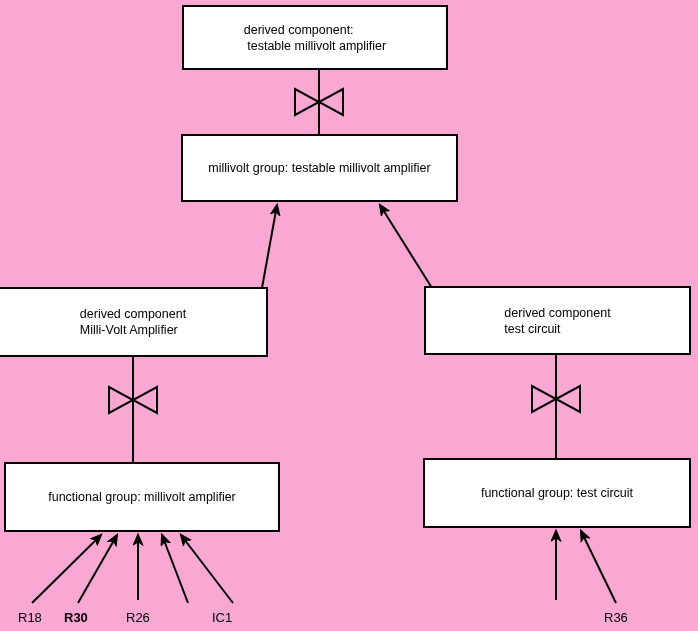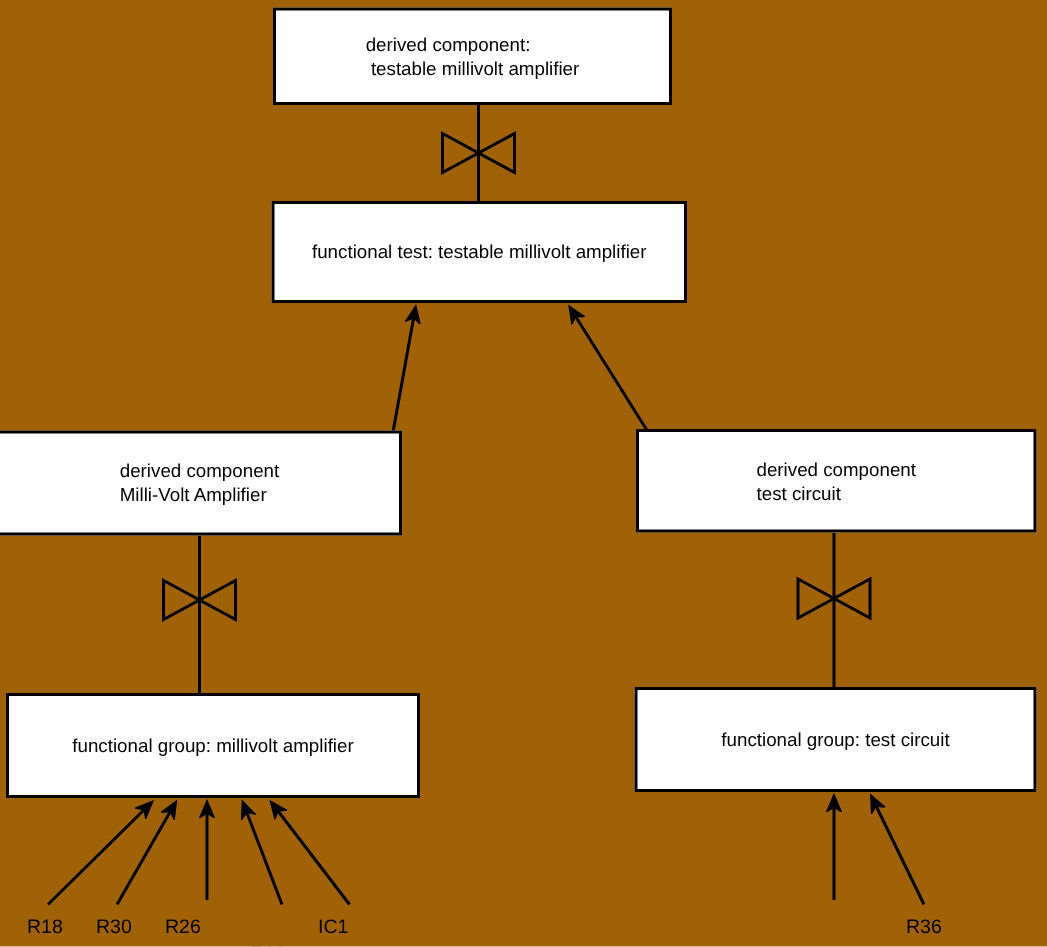--- a/index.html
+++ b/index.html
@@ -8,21 +8,21 @@
     padding: 0;
     background: #ffffff;
   }
   body {
     font-family: "Liberation Sans", sans-serif;
   }
   #diagram-root {
     position: relative;
     width: 698px;
     height: 631px;
-    background: #a16207;
+    background: #f9a8d4;
     overflow: hidden;
   }
   #diagram-svg {
     position: absolute;
     left: 0;
     top: 0;
     width: 698px;
     height: 631px;
   }
   .node-box {
@@ -92,21 +92,21 @@
         <line x1="616" y1="603" x2="581" y2="531" stroke="#000000" stroke-width="2" marker-end="url(#open-arrowhead)"></line>
       </g>
   </svg>
 
   <div class="node-box" style="left: 182px; top: 5px; width: 266px; height: 65px;">
     <div class="node-text">derived component:
  testable millivolt amplifier</div>
   </div>
 
   <div class="node-box" style="left: 181px; top: 134px; width: 277px; height: 68px;">
-    <div class="node-text">functional test: testable millivolt amplifier</div>
+    <div class="node-text">millivolt group: testable millivolt amplifier</div>
   </div>
 
   <div class="node-box" style="left: -2px; top: 287px; width: 270px; height: 70px;">
     <div class="node-text">derived component
 Milli-Volt Amplifier</div>
   </div>
 
   <div class="node-box" style="left: 424px; top: 286px; width: 267px; height: 69px;">
     <div class="node-text">derived component
 test circuit</div>
@@ -115,21 +115,21 @@
   <div class="node-box" style="left: 4px; top: 462px; width: 276px; height: 70px;">
     <div class="node-text">functional group: millivolt amplifier</div>
   </div>
 
   <div class="node-box" style="left: 423px; top: 458px; width: 268px; height: 70px;">
     <div class="node-text">functional group: test circuit</div>
   </div>
 
   <div id="leaf-labels-layer">
       <span class="leaf-label" style="left: 18px; top: 610px; text-align: center;">R18</span>
-      <span class="leaf-label" style="left: 64px; top: 610px;">R30</span>
-      <span class="leaf-label" style="left: 110px; top: 610px;">R26</span>
+      <span class="leaf-label" style="left: 64px; top: 610px; font-weight: bold;">R30</span>
+      <span class="leaf-label" style="left: 126px; top: 610px;">R26</span>
       <span class="leaf-label" style="left: 167px; top: 628px;">R22</span>
       <span class="leaf-label" style="left: 212px; top: 610px; text-align: center;">IC1</span>
       <span class="leaf-label" style="left: 539px; top: 636px;">TR1</span>
       <span class="leaf-label" style="left: 604px; top: 610px;">R36</span>
     </div>
 
 </div>
 
 </body></html>

